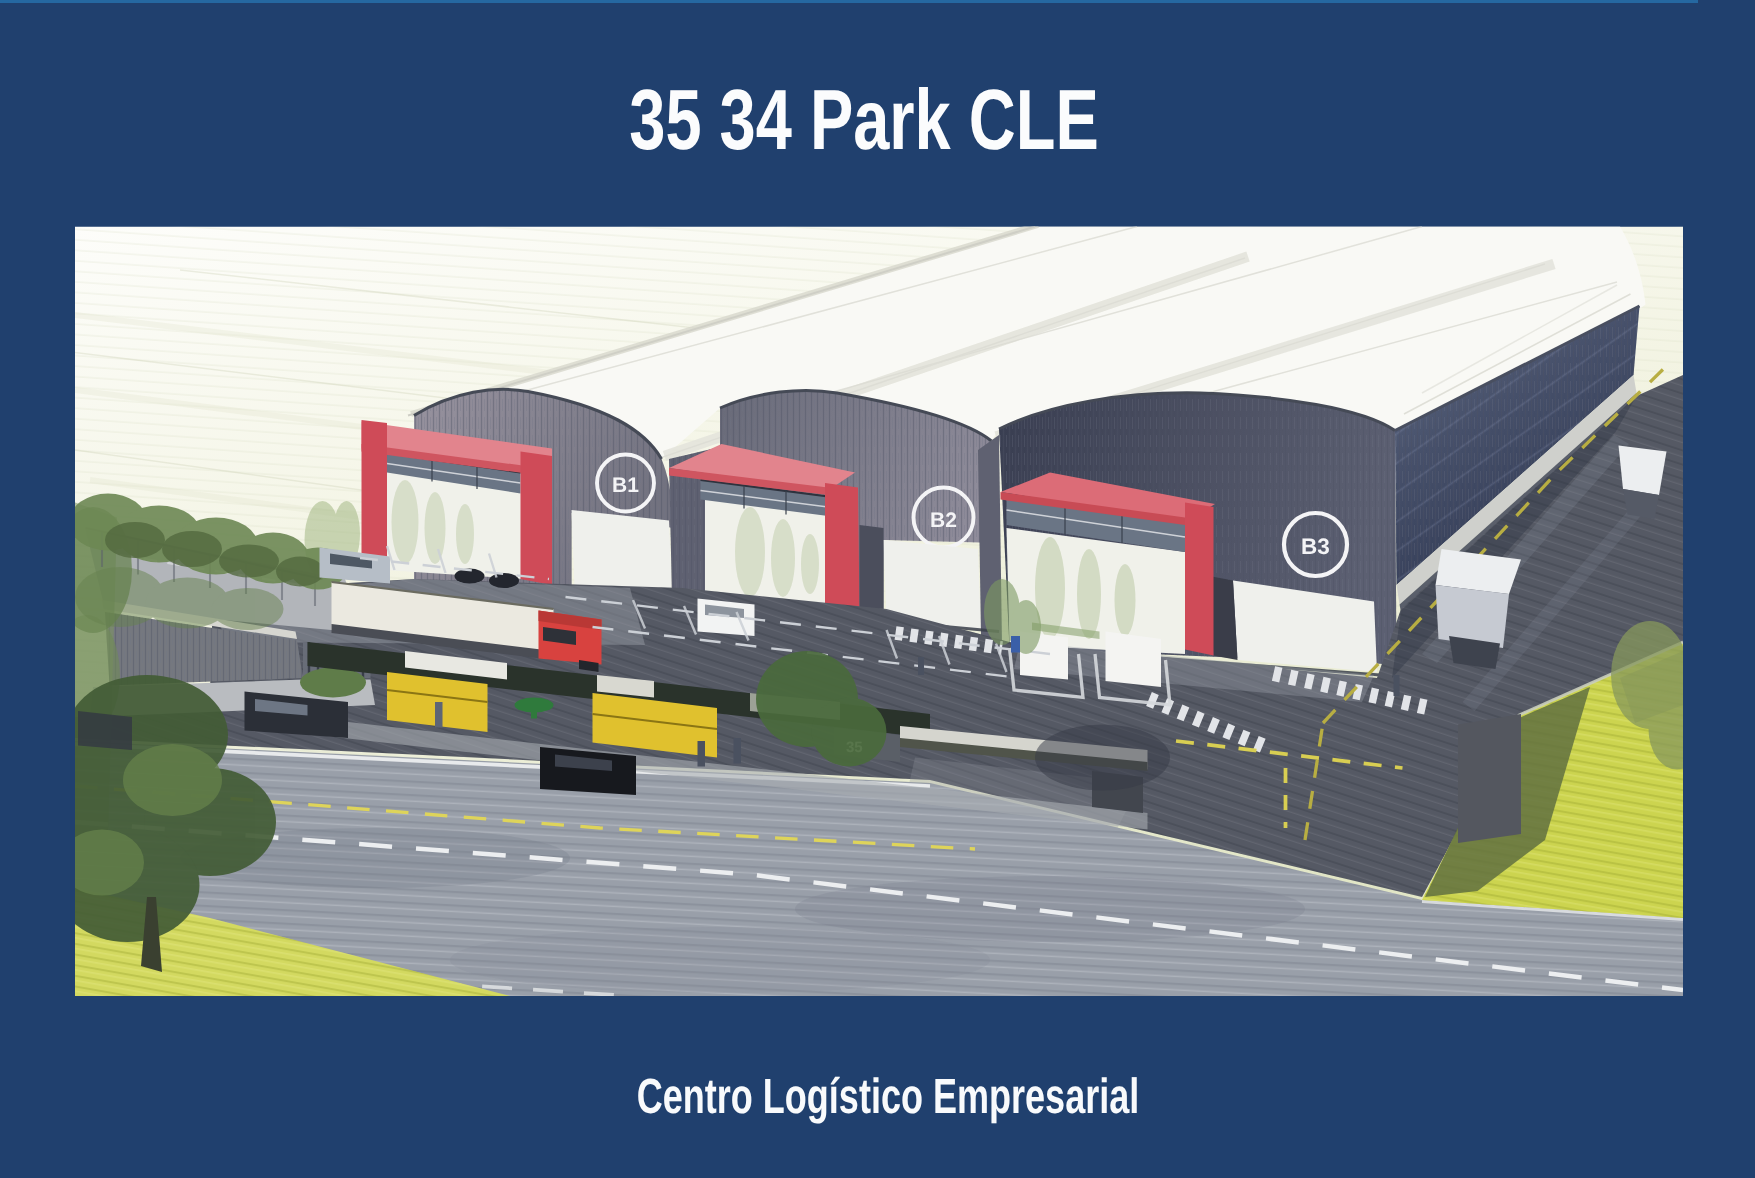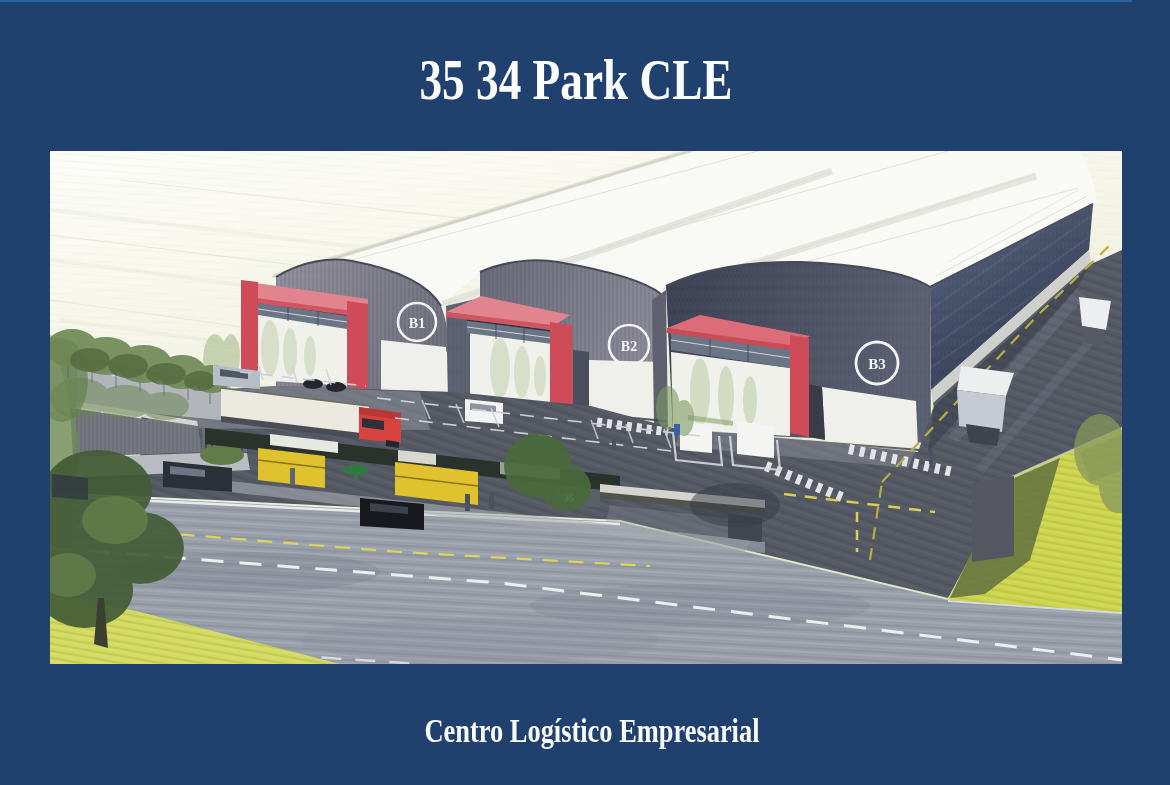--- a/index.html
+++ b/index.html
@@ -1,16 +1,16 @@
 <!DOCTYPE html>
 <html><head>
 <meta charset="utf-8">
 <style>
 html,body{margin:0;padding:0;background:#20406e;}
-#page{position:relative;width:1132px;height:785px;overflow:hidden;font-family:Liberation Serif, serif;}
+#page{position:relative;width:1132px;height:785px;overflow:hidden;font-family:Liberation Sans, sans-serif;}
 </style>
 </head>
 <body>
 <div id="page">
 <svg width="1170" height="785" viewBox="0 0 1170 785">
 <defs>
 <linearGradient id="skyg" x1="0" y1="0" x2="0.35" y2="1">
   <stop offset="0" stop-color="#fdfdfa"></stop>
   <stop offset="0.55" stop-color="#f1f2df"></stop>
   <stop offset="1" stop-color="#e2e6c6"></stop>

